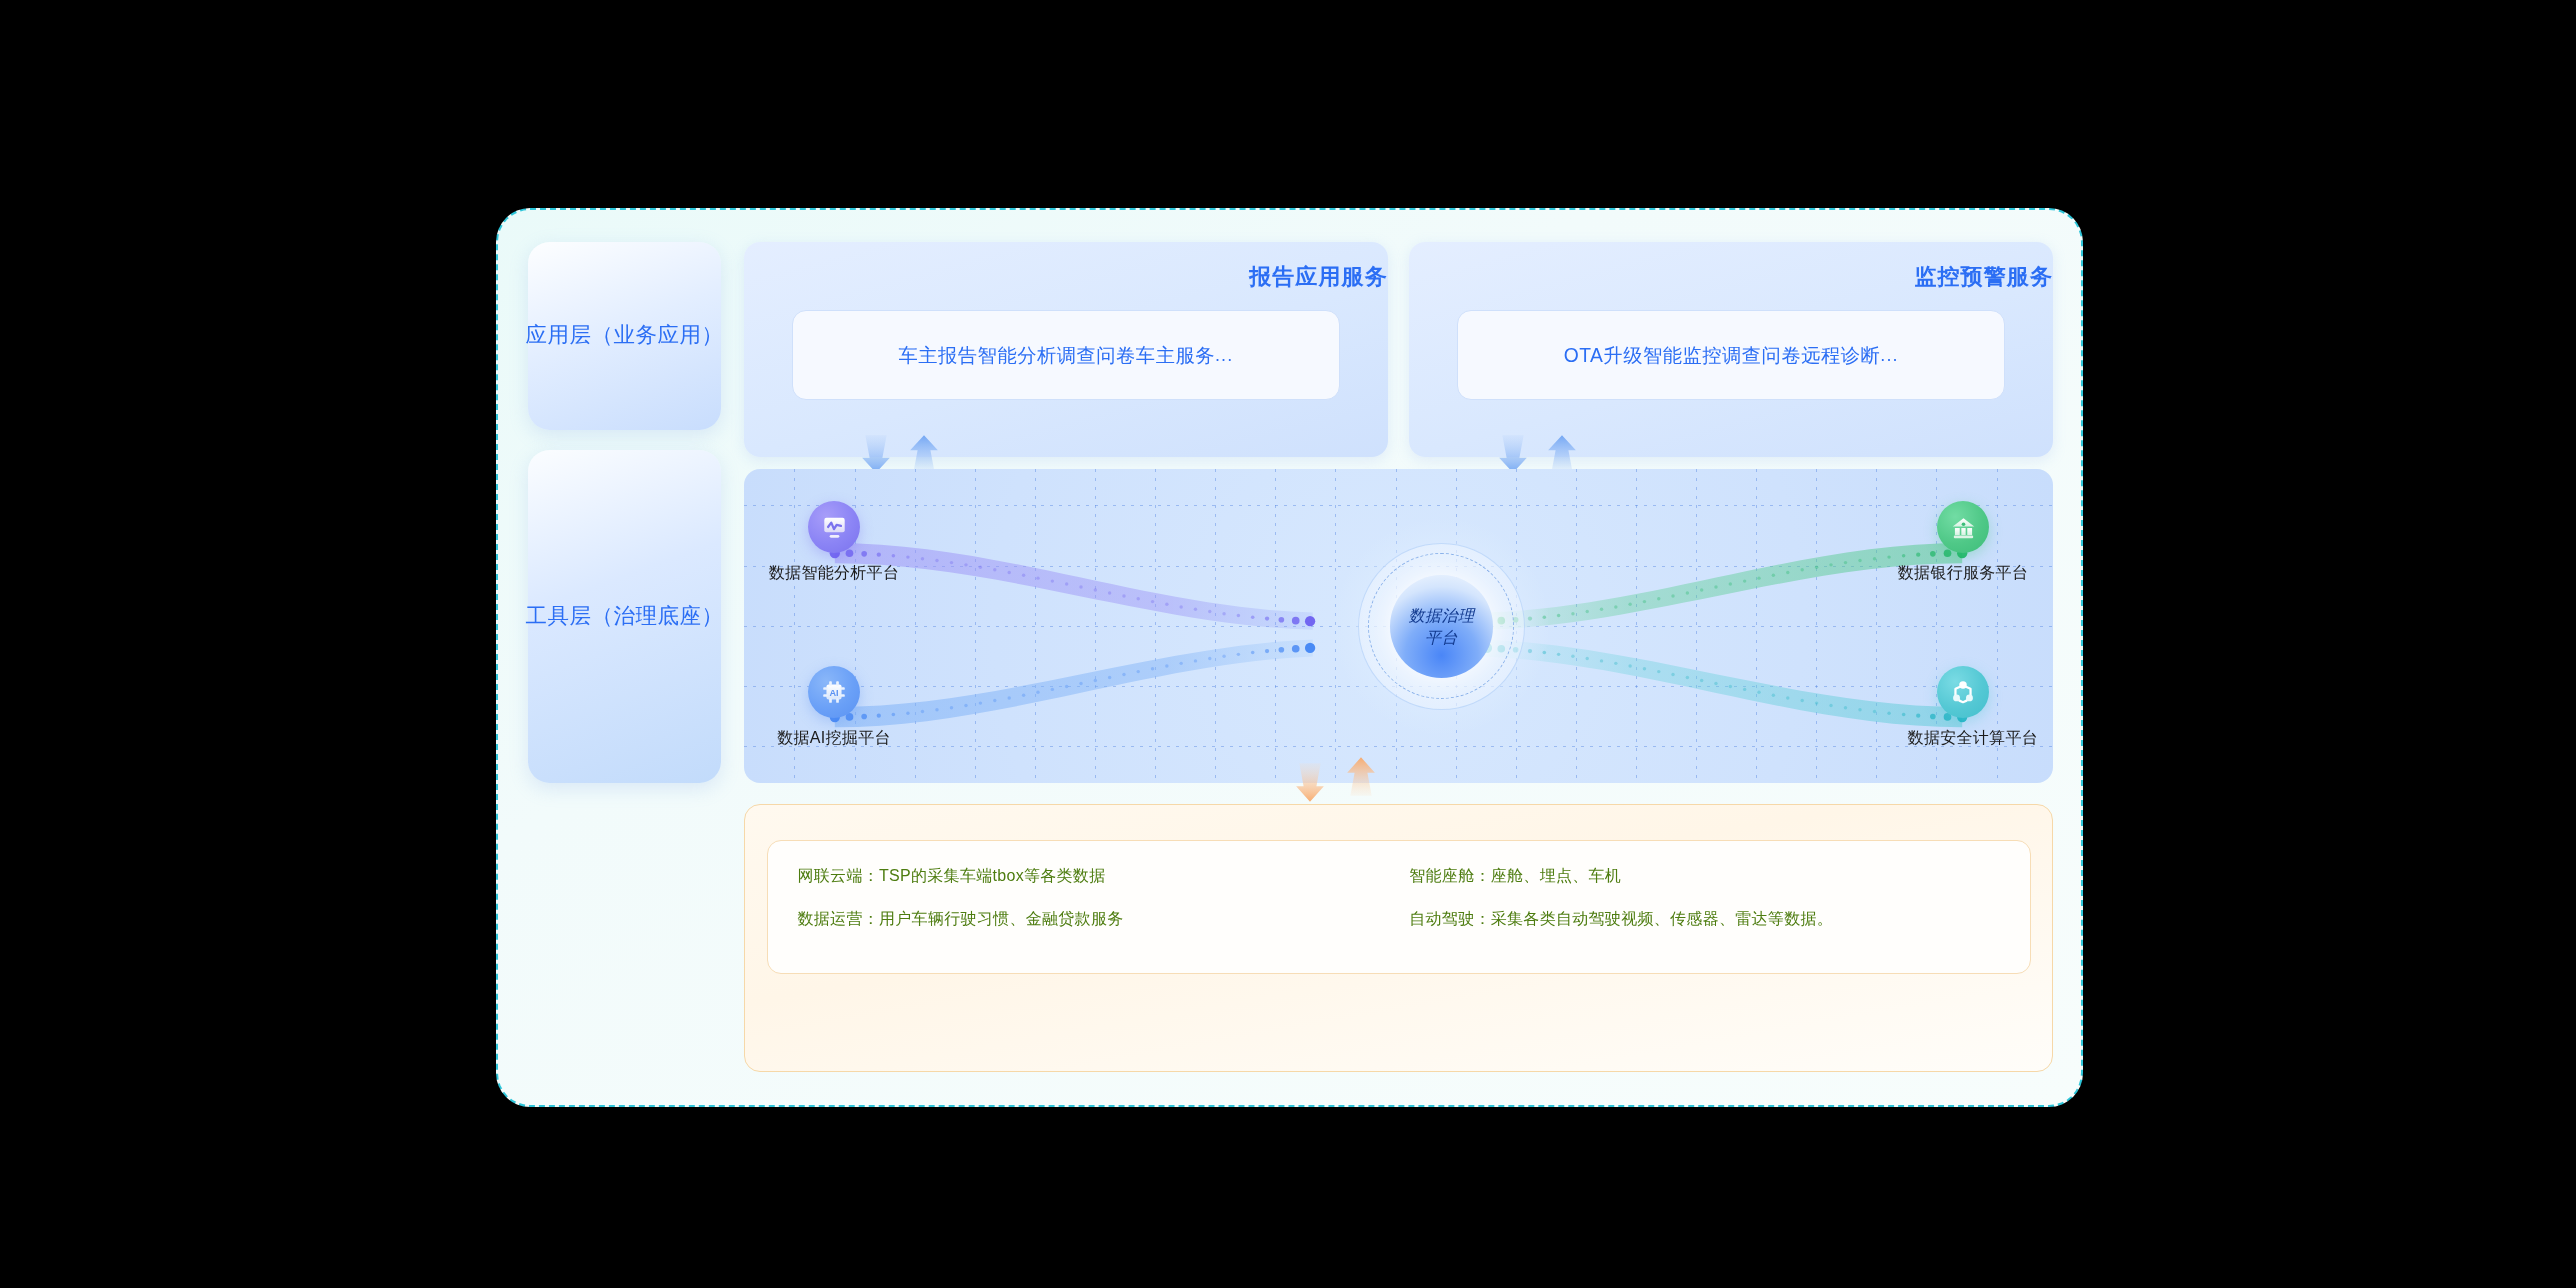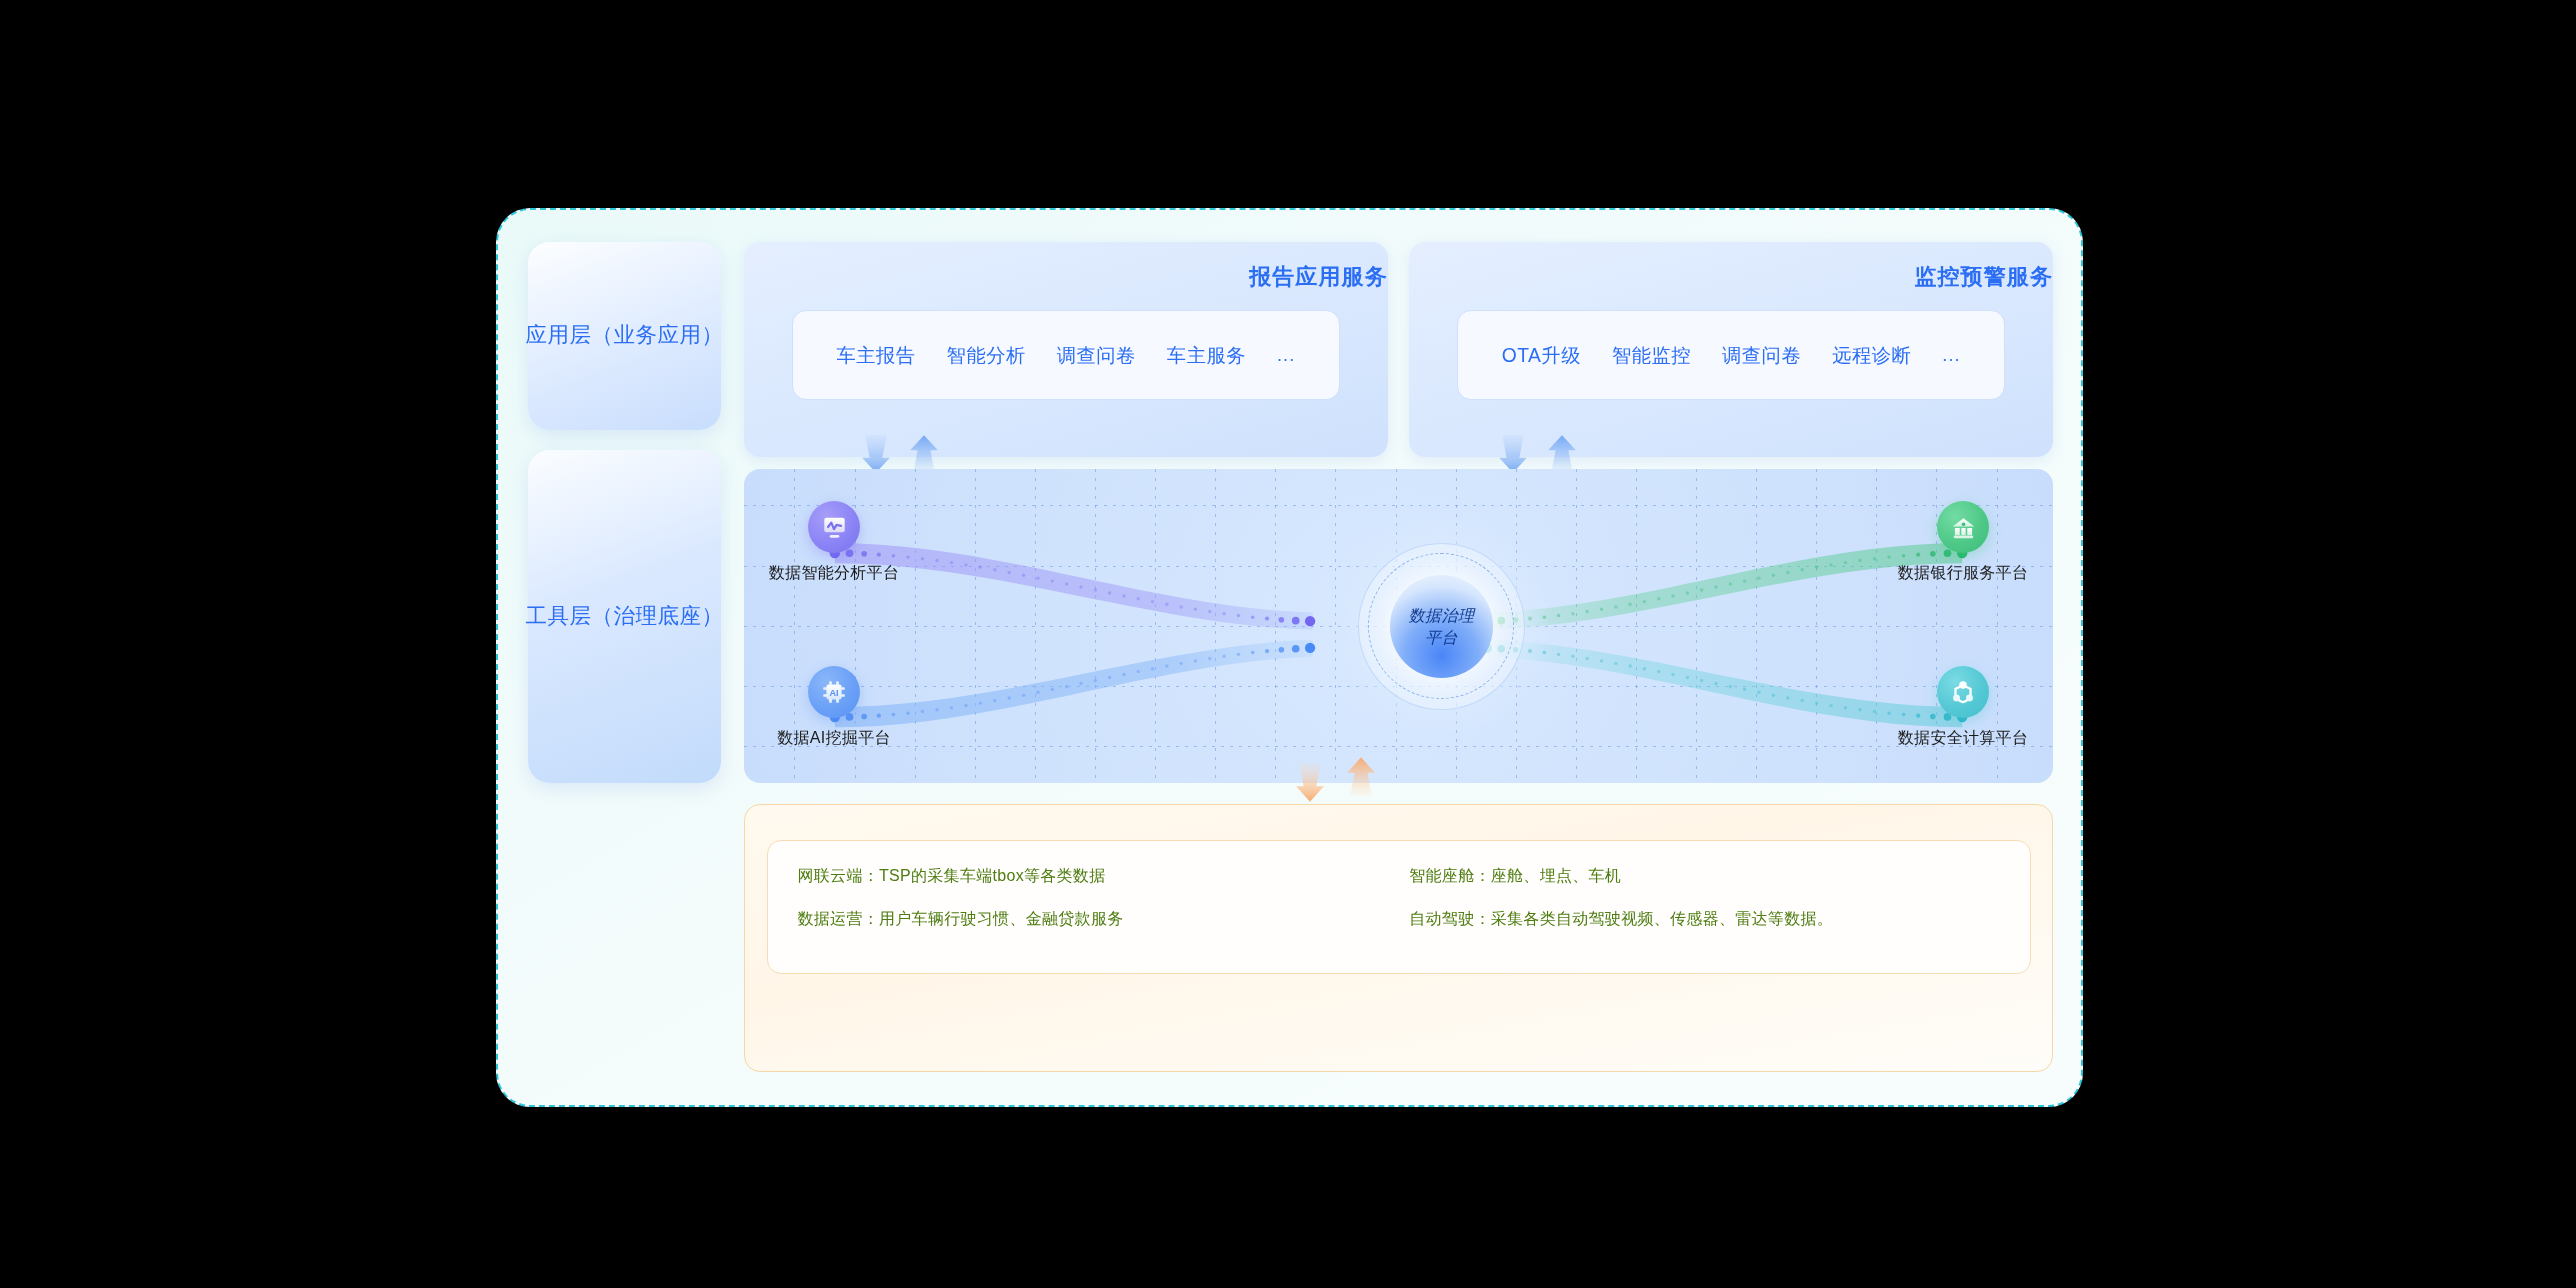--- a/index.html
+++ b/index.html
@@ -77,21 +77,20 @@
   }
   .app-chip-row {
     margin: 0 48px;
     height: 90px;
     background: #f6f9ff;
     border: 1.6px solid #cfe0fb;
     border-radius: 14px;
     display: flex;
     align-items: center;
     justify-content: center;
-    gap: 31px;
   }
   .app-chip {
     color: #2b6ef4;
     font-size: 19.3px;
     white-space: nowrap;
     letter-spacing: 0.5px;
   }
   .app-chip.ellipsis { font-size: 18px; letter-spacing: 1.1px; }
   .arrow-wrap { position: absolute; }
   .arrow-wrap svg { display: block; }
@@ -583,21 +582,21 @@
           <circle cx="27" cy="21" r="3.4" fill="#3cbd79"></circle>
           <rect x="11" y="28" width="9" height="13" fill="url(#bankG)"></rect>
           <rect x="23" y="28" width="8" height="13" fill="url(#bankG)"></rect>
           <rect x="34" y="28" width="9" height="13" fill="url(#bankG)"></rect>
           <rect x="9" y="42" width="36" height="5" rx="2" fill="#ddf3e7"></rect>
         </svg>
       </div>
       <div class="node-label">数据银行服务平台</div>
     </div>
 
-    <div class="node" style="left:1144px; top:197px;">
+    <div class="node" style="left:1144px; top:197px;text-align:right;">
       <div class="node-circle" style="background:radial-gradient(circle at 35% 30%, #7adbe4 0%, #54c8d4 55%, #43bfcc 100%); box-shadow:0 4.3px 13px rgba(85,200,212,.35);">
         <svg width="28" height="28" viewBox="0 0 52 52">
           <path d="M26 14 L40 20 V31 C40 38 34 42 26 45 C18 42 12 38 12 31 V20 Z" fill="none" stroke="#ffffff" stroke-width="4.2" stroke-linejoin="round"></path>
           <circle cx="26" cy="13" r="7" fill="#ffffff"></circle>
           <circle cx="14" cy="37" r="6.4" fill="#eafafc"></circle>
           <circle cx="38" cy="37" r="6.4" fill="#eafafc"></circle>
         </svg>
       </div>
       <div class="node-label">数据安全计算平台</div>
     </div>

